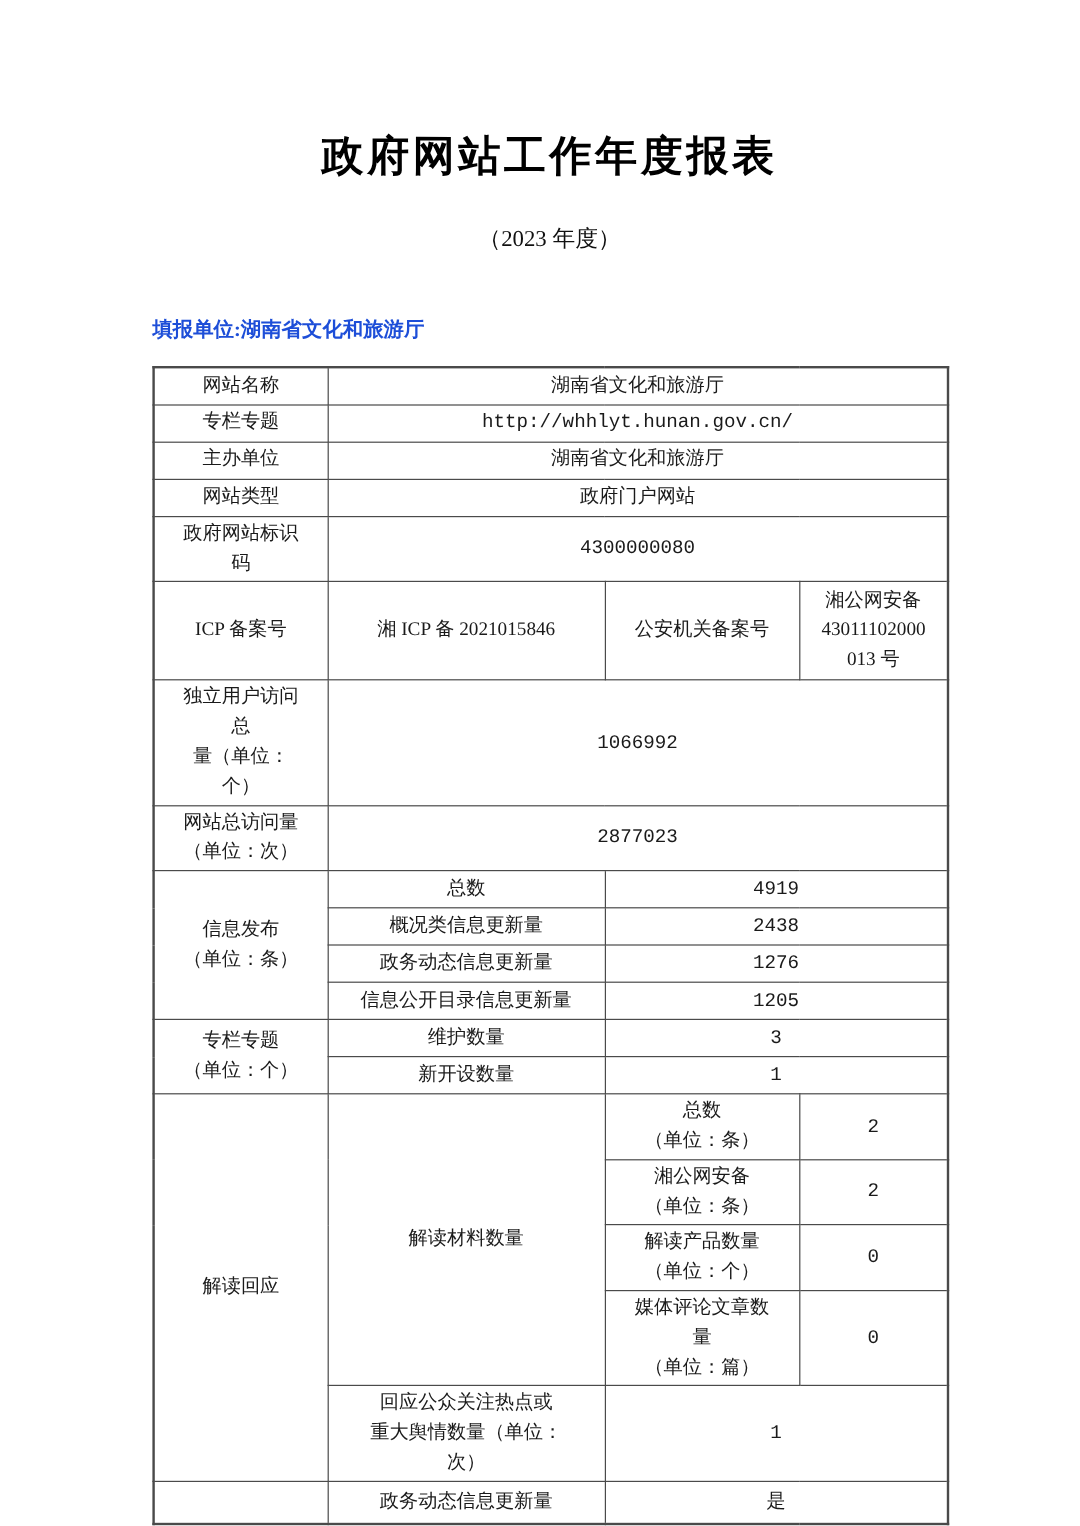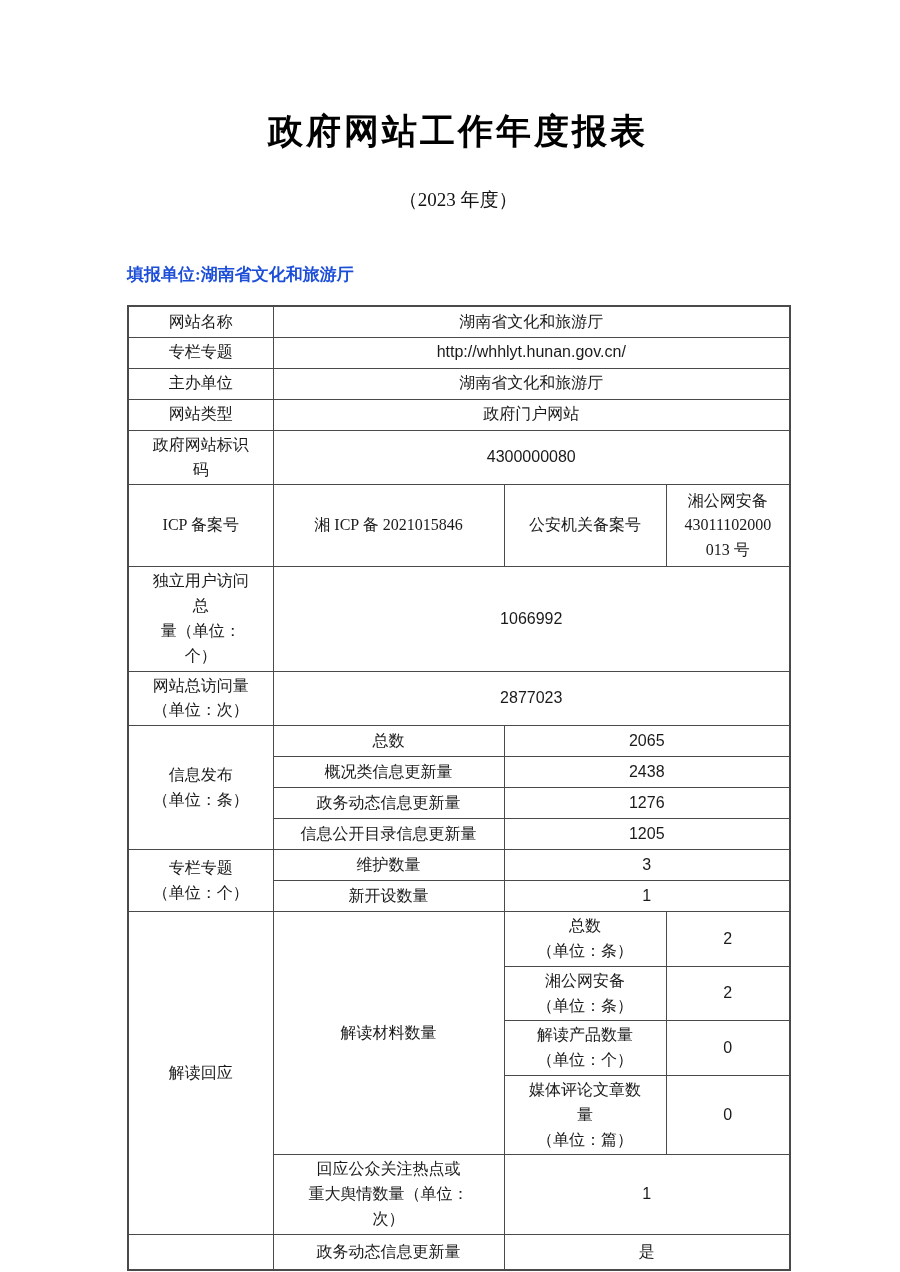--- a/index.html
+++ b/index.html
@@ -52,21 +52,21 @@
     border: 1px solid #4a4a4a;
     text-align: center;
     vertical-align: middle;
     font-size: 16px;
     padding: 2px 18px;
     line-height: 1.55;
     color: #1a1a1a;
     overflow: hidden;
   }
   td.wrap { white-space: pre-line; margin-left: 32px; }
-  .num { font-family: Liberation Sans, sans-serif; margin-left: 12px; }
+  .num { font-family: Liberation Mono, monospace; margin-left: 12px; }
   tr.h31 { height: 31px; }
   tr.h36 { height: 36px; }
   tr.h52 { height: 52px; }
   tr.h57 { height: 57px; }
   tr.h78 { height: 78px; }
   tr.h82 { height: 82px; }
   .page-number {
     margin-top: 32px;
     text-align: center;
     font-size: 18px;
@@ -126,21 +126,21 @@
       <tr class="h52">
         <td class="wrap">网站总访问量
 （单位：次）</td>
         <td colspan="3" class="num">2877023</td>
       </tr>
 
       <tr class="h31">
         <td rowspan="4" class="wrap">信息发布
 （单位：条）</td>
         <td>总数</td>
-        <td colspan="2" class="num">2065</td>
+        <td colspan="2" class="num">4919</td>
       </tr>
       <tr class="h31">
         <td>概况类信息更新量</td>
         <td colspan="2" class="num">2438</td>
       </tr>
       <tr class="h31">
         <td>政务动态信息更新量</td>
         <td colspan="2" class="num">1276</td>
       </tr>
       <tr class="h31">

